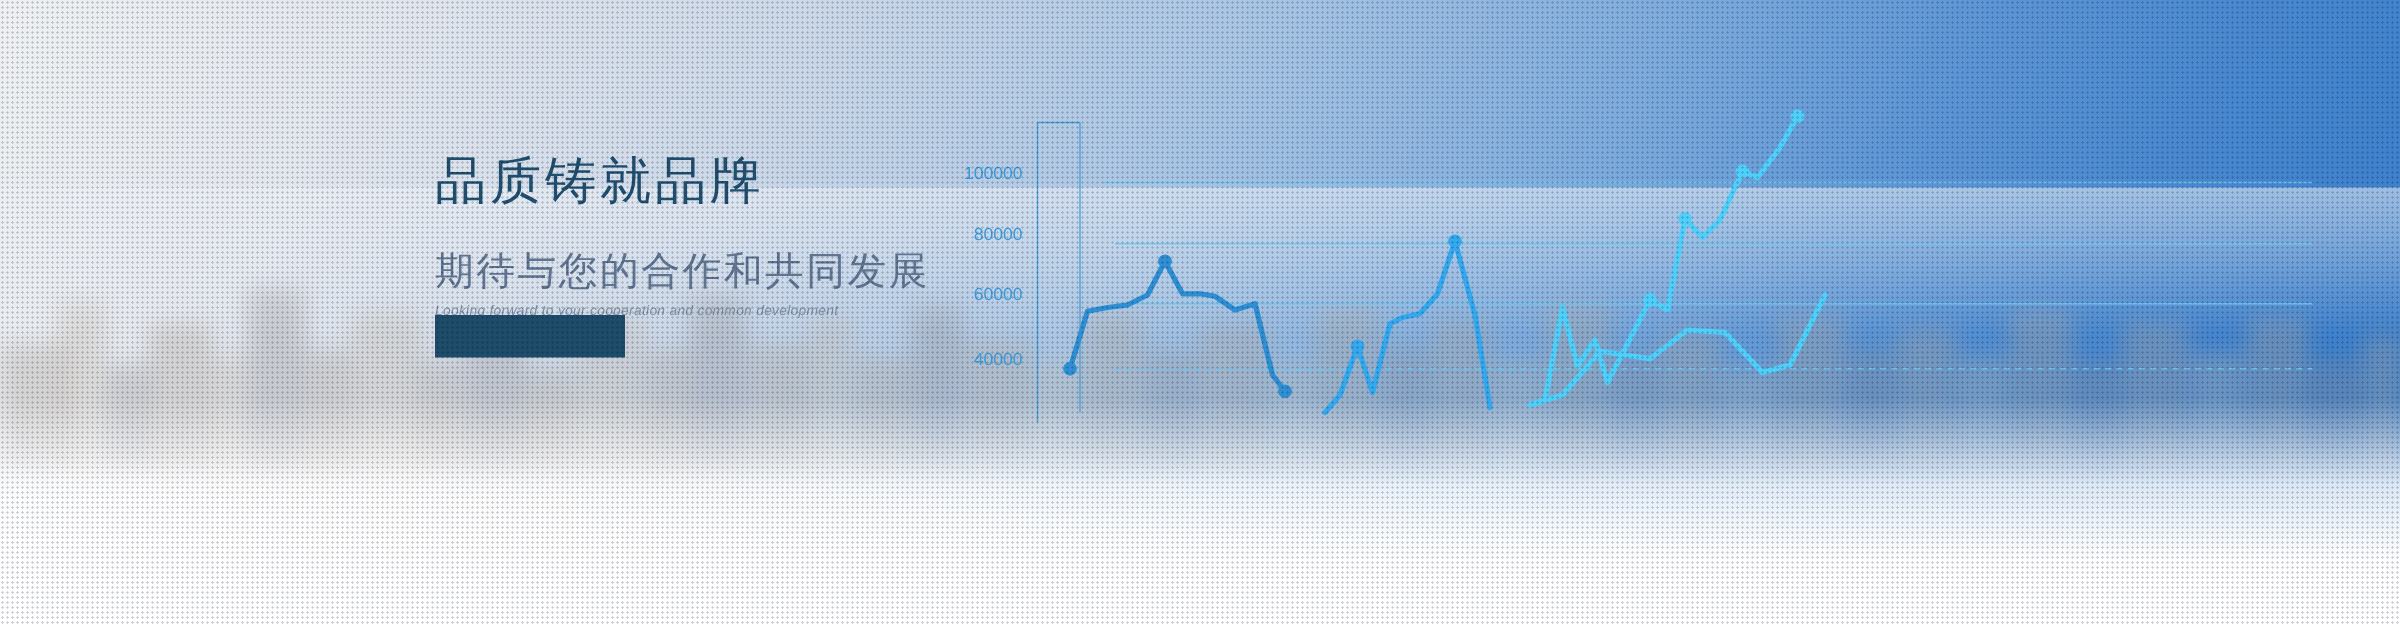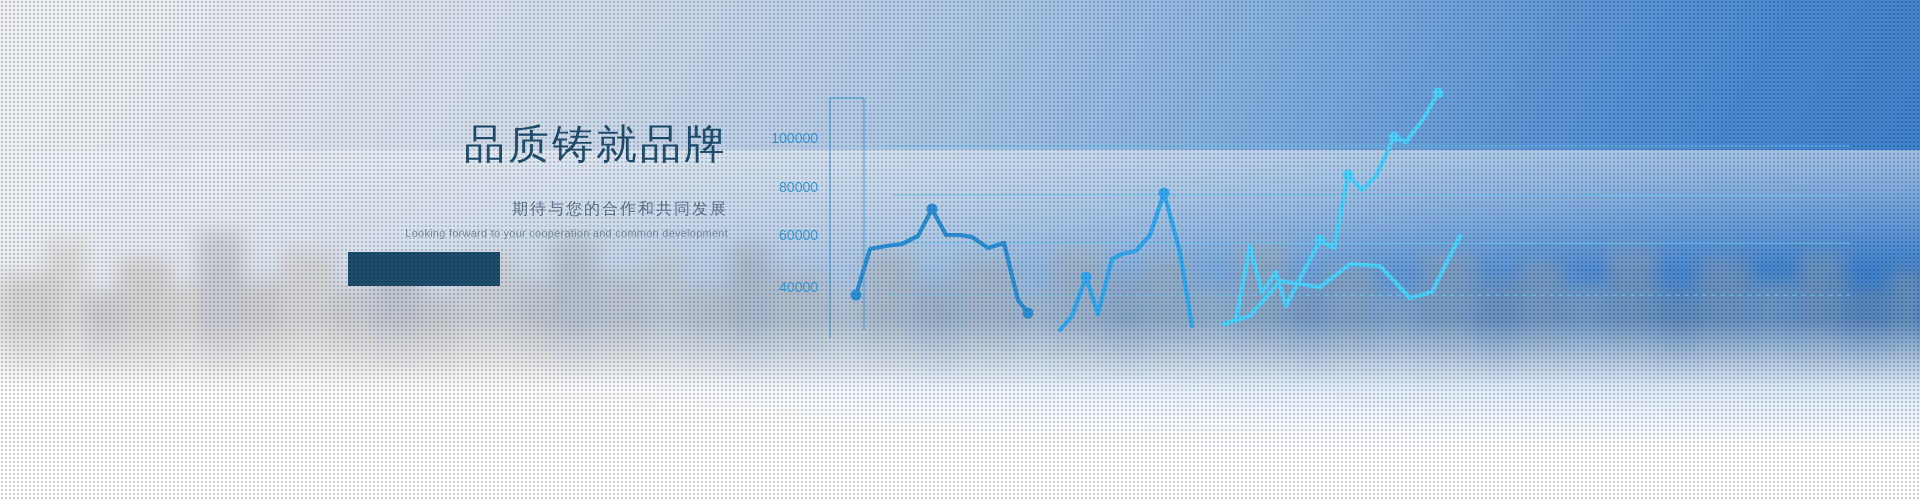--- a/index.html
+++ b/index.html
@@ -50,32 +50,32 @@
     background:linear-gradient(180deg,rgba(236,240,246,.55) 0%,rgba(255,255,255,0) 100%);
   }
   
   .dots{
     position:absolute;inset:0;
     background-image:radial-gradient(rgba(70,80,95,.30) 0.9px, rgba(0,0,0,0) 1.1px);
     background-size:4px 4px;background-position:0 0;
     mix-blend-mode:multiply;opacity:.85;
   }
   
-  .copy{position:absolute;left:348px;top:122px;width:380px;text-align:right;}
+  .copy{position:absolute;left:348px;top:122px;width:380px;}
   .h1{
     font-size:41px;letter-spacing:3px;color:#1f4e6e;font-weight:400;
     line-height:1.1;margin:0;white-space:nowrap;
   }
   .h2{
-    font-size:16px;letter-spacing:2px;color:#5f7490;font-weight:400;
+    font-size:31px;letter-spacing:2px;color:#5f7490;font-weight:400;
     margin:33px 0 0 0;line-height:1.1;white-space:nowrap;
   }
   .h3{
     font-size:11px;letter-spacing:.25px;color:#7d8ea3;font-weight:400;
-    margin:9px 0 0 0;line-height:1.2;white-space:nowrap;
+    margin:9px 0 0 0;line-height:1.2;white-space:nowrap;font-style:italic;
   }
   .cta{
     position:absolute;left:348px;top:252px;width:152px;height:34px;
     background:#1d4d6b;border:none;padding:0;cursor:pointer;
     color:#e8f1f7;font-size:13px;letter-spacing:1px;
     font-family:"Liberation Sans",sans-serif;
   }
   
   .chart{position:absolute;left:760px;top:0;width:1160px;height:432px;}
   .chart svg{display:block;}

